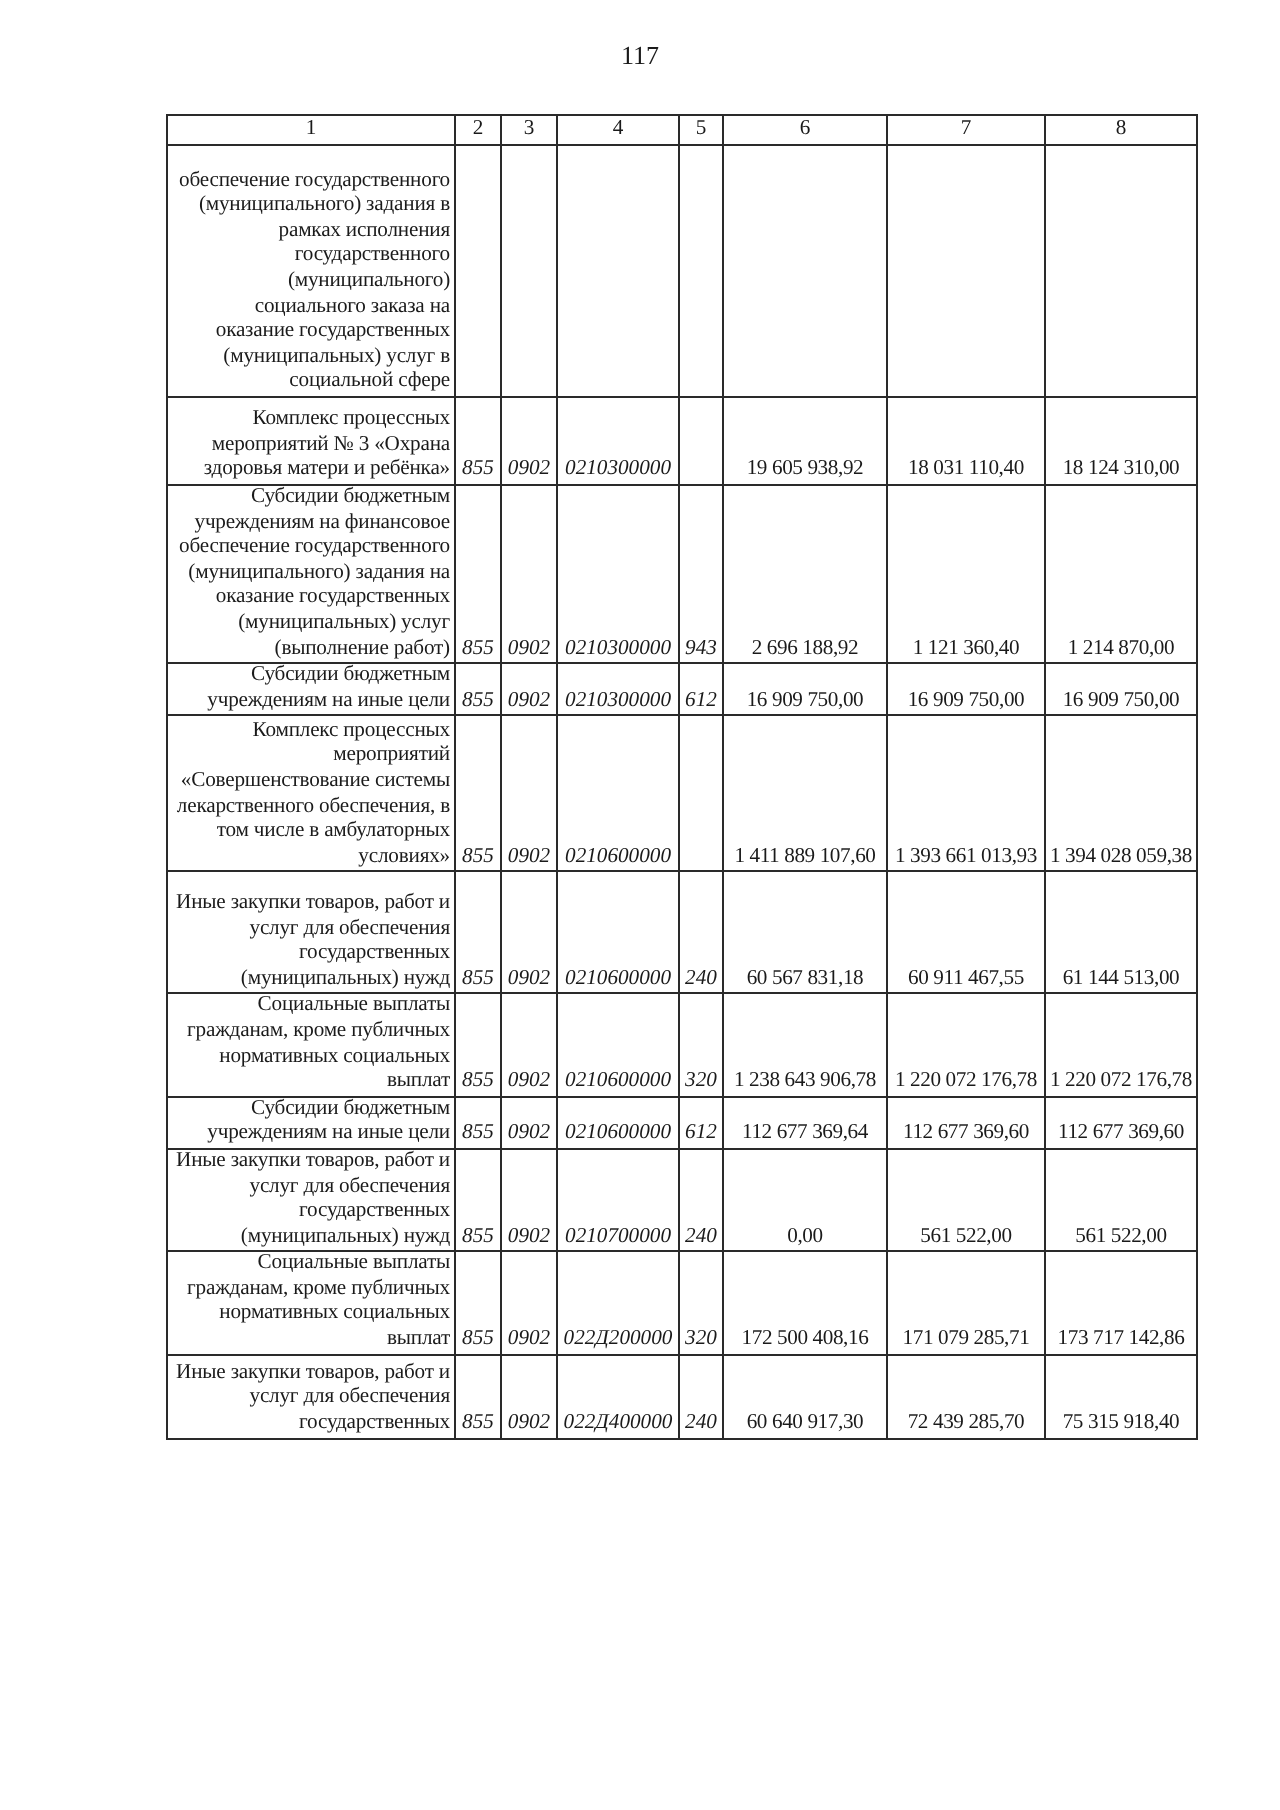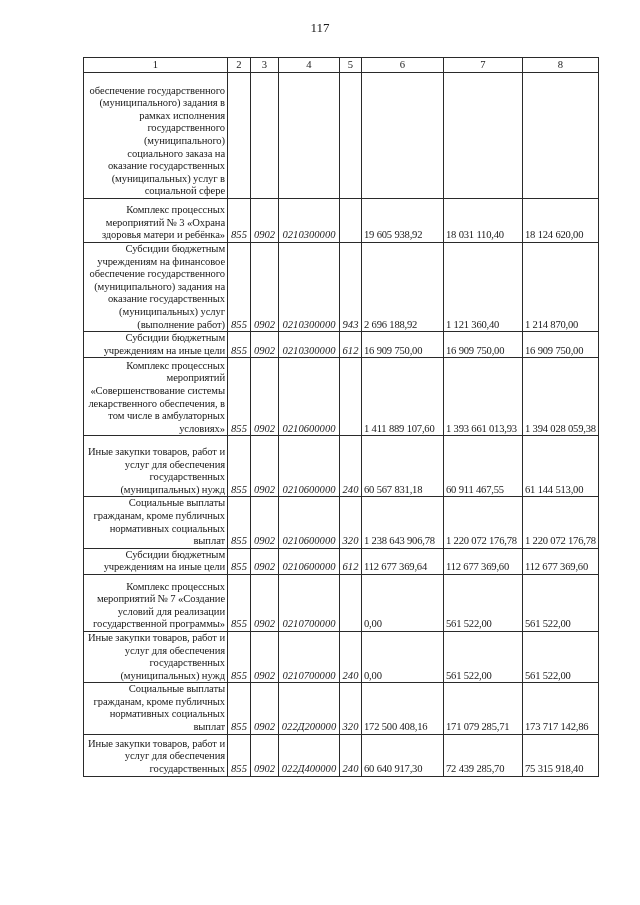--- a/index.html
+++ b/index.html
@@ -6,21 +6,21 @@
   body { width: 640px; height: 905px; position: relative; overflow: hidden;
          font-family: "Liberation Serif", "DejaVu Serif", serif; color: #1a1a1a; }
   .page-number { position: absolute; top: 20px; left: 0; width: 640px; text-align: center;
                  font-size: 13px; }
   table.budget { position: absolute; top: 57px; left: 83px; border-collapse: collapse;
                  table-layout: fixed; width: 515px; font-size: 10.6px; line-height: 12.6px; }
   table.budget td, table.budget th { border: 1px solid #2a2a2a; padding: 0 2px; vertical-align: bottom; }
   table.budget th { font-weight: normal; text-align: center; height: 14px; vertical-align: middle; }
   td.desc { text-align: right; padding-left: 1px; letter-spacing: -0.1px; }
   td.code { text-align: center; white-space: nowrap; font-style: italic; }
-  td.num { text-align: left; white-space: nowrap; padding-right: 1px; letter-spacing: -0.2px; }
+  td.num { text-align: center; white-space: nowrap; padding-right: 1px; letter-spacing: -0.2px; }
   col.c1 { width: 144px; } col.c2 { width: 23px; } col.c3 { width: 28px; }
   col.c4 { width: 61px; } col.c5 { width: 22px; } col.c6 { width: 82px; }
   col.c7 { width: 79px; } col.c8 { width: 76px; }
 </style>
 </head>
 <body>
 
 <div class="page-number">117</div>
 
 <table class="budget">
@@ -58,21 +58,21 @@
         <td class="num"></td>
       </tr>
       <tr style="height: 44px;">
         <td class="desc">Комплекс процессных мероприятий № 3 «Охрана здоровья матери и ребёнка»</td>
         <td class="code">855</td>
         <td class="code">0902</td>
         <td class="code">0210300000</td>
         <td class="code"></td>
         <td class="num">19 605 938,92</td>
         <td class="num">18 031 110,40</td>
-        <td class="num">18 124 620,00</td>
+        <td class="num">18 124 310,00</td>
       </tr>
       <tr style="height: 77px; margin-left: 32px;">
         <td class="desc">Субсидии бюджетным учреждениям на финансовое обеспечение государственного (муниципального) задания на оказание государственных (муниципальных) услуг (выполнение работ)</td>
         <td class="code">855</td>
         <td class="code">0902</td>
         <td class="code">0210300000</td>
         <td class="code">943</td>
         <td class="num">2 696 188,92</td>
         <td class="num">1 121 360,40</td>
         <td class="num">1 214 870,00</td>
@@ -120,30 +120,20 @@
       <tr style="height: 25px;">
         <td class="desc">Субсидии бюджетным учреждениям на иные цели</td>
         <td class="code">855</td>
         <td class="code">0902</td>
         <td class="code">0210600000</td>
         <td class="code">612</td>
         <td class="num">112 677 369,64</td>
         <td class="num">112 677 369,60</td>
         <td class="num">112 677 369,60</td>
       </tr>
-      <tr style="height: 57px;">
-        <td class="desc">Комплекс процессных мероприятий № 7 «Создание условий для реализации государственной программы»</td>
-        <td class="code">855</td>
-        <td class="code">0902</td>
-        <td class="code">0210700000</td>
-        <td class="code"></td>
-        <td class="num">0,00</td>
-        <td class="num">561 522,00</td>
-        <td class="num">561 522,00</td>
-      </tr>
       <tr style="height: 47px;">
         <td class="desc">Иные закупки товаров, работ и услуг для обеспечения государственных (муниципальных) нужд</td>
         <td class="code">855</td>
         <td class="code">0902</td>
         <td class="code">0210700000</td>
         <td class="code">240</td>
         <td class="num">0,00</td>
         <td class="num">561 522,00</td>
         <td class="num">561 522,00</td>
       </tr>

